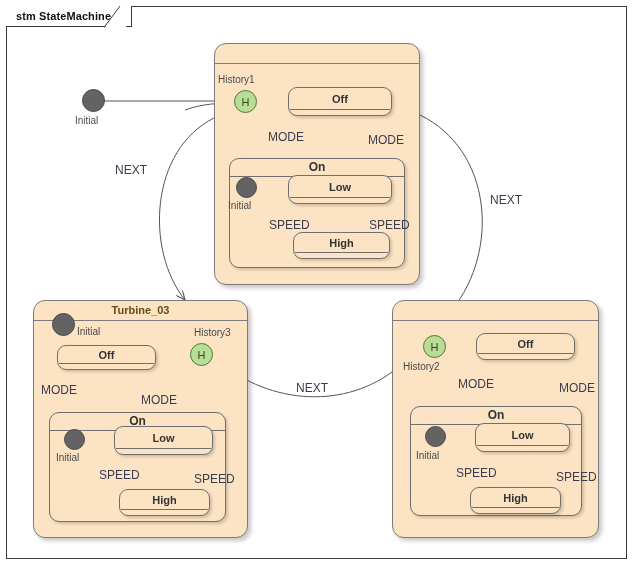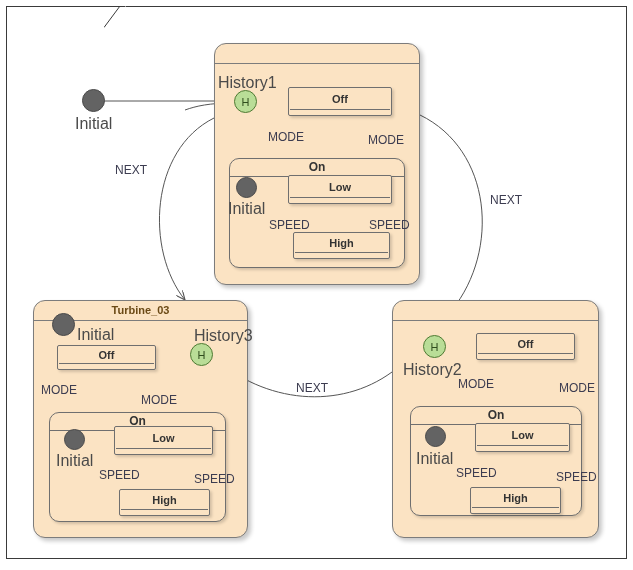--- a/index.html
+++ b/index.html
@@ -85,21 +85,21 @@
     height: 0;
     border-top: 1px solid #7c7c7c;
   }
 
   
   .state {
     position: absolute;
     box-sizing: border-box;
     background: #fbe3c3;
     border: 1px solid #6f6f6f;
-    border-radius: 2px;
+    border-radius: 9px;
     box-shadow: 2px 2px 3px rgba(0,0,0,0.16);
   }
   .state-label {
     position: absolute;
     left: 0;
     top: 0;
     width: 100%;
     height: 100%;
     display: flex;
     align-items: center;
@@ -163,21 +163,21 @@
     border: 1px solid #4f7a33;
     box-sizing: border-box;
     display: flex;
     align-items: center;
     justify-content: center;
     font-size: 11px;
     color: #2f4d1d;
   }
   .node-label {
     position: absolute;
-    font-size: 16px;
+    font-size: 10px;
     color: #4a4a4a;
     white-space: nowrap;
   }
   .edge-label {
     position: absolute;
     font-size: 12px;
     color: #3c3c50;
     white-space: nowrap;
   }
   .svg-layer {
@@ -187,20 +187,23 @@
     height: 570px;
     pointer-events: none;
   }
 </style>
 </head>
 <body>
 
 <div id="canvas">
 
   <div class="frame"></div>
+  <div class="frame-tab">
+    <span>stm StateMachine</span>
+  </div>
   <div class="frame-tab-cut">
     <svg width="22" height="22" viewBox="0 0 22 22">
       <polygon points="0,22 22,22 22,0" fill="#ffffff"></polygon>
       <line x1="0" y1="21.5" x2="16" y2="0" stroke="#3a3a3a" stroke-width="1"></line>
     </svg>
   </div>
 
   <svg class="svg-layer">
     <defs>
       <marker id="arw" markerWidth="10" markerHeight="8" refX="9" refY="4" orient="auto">

